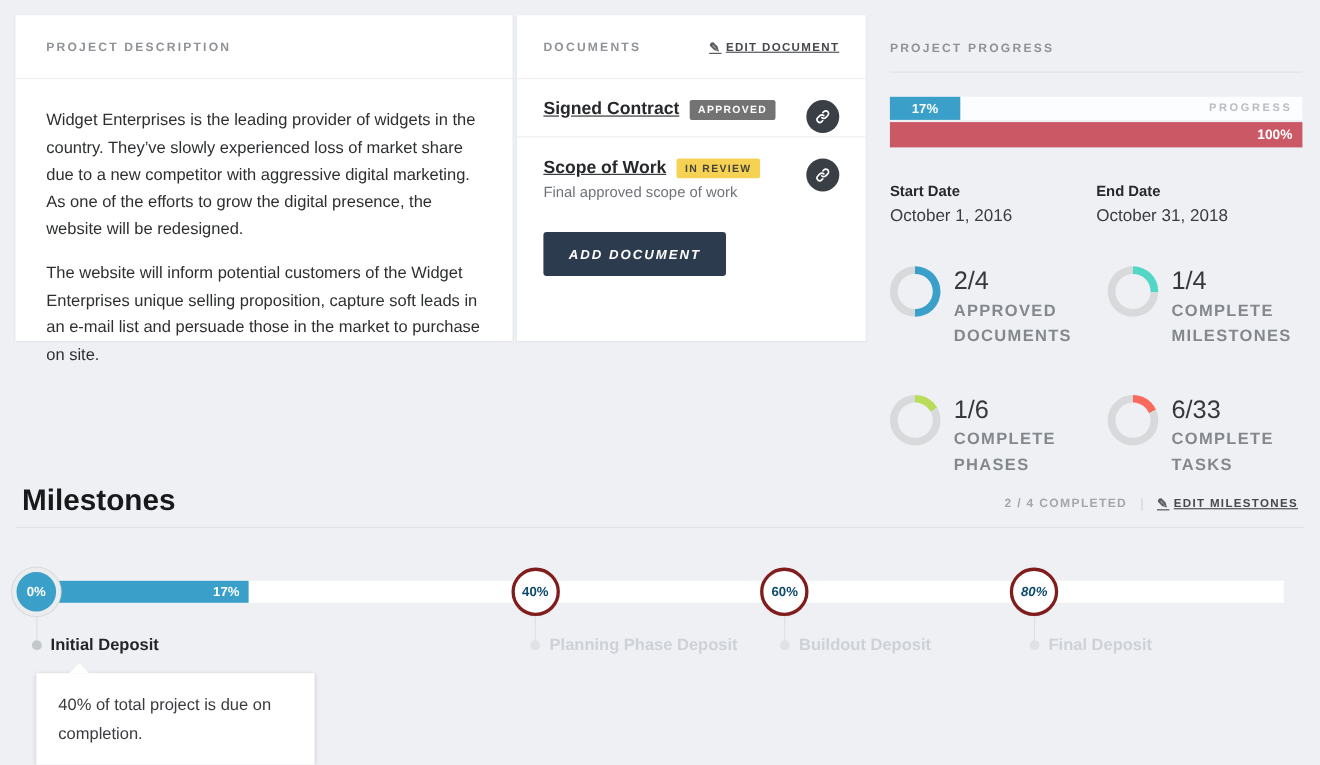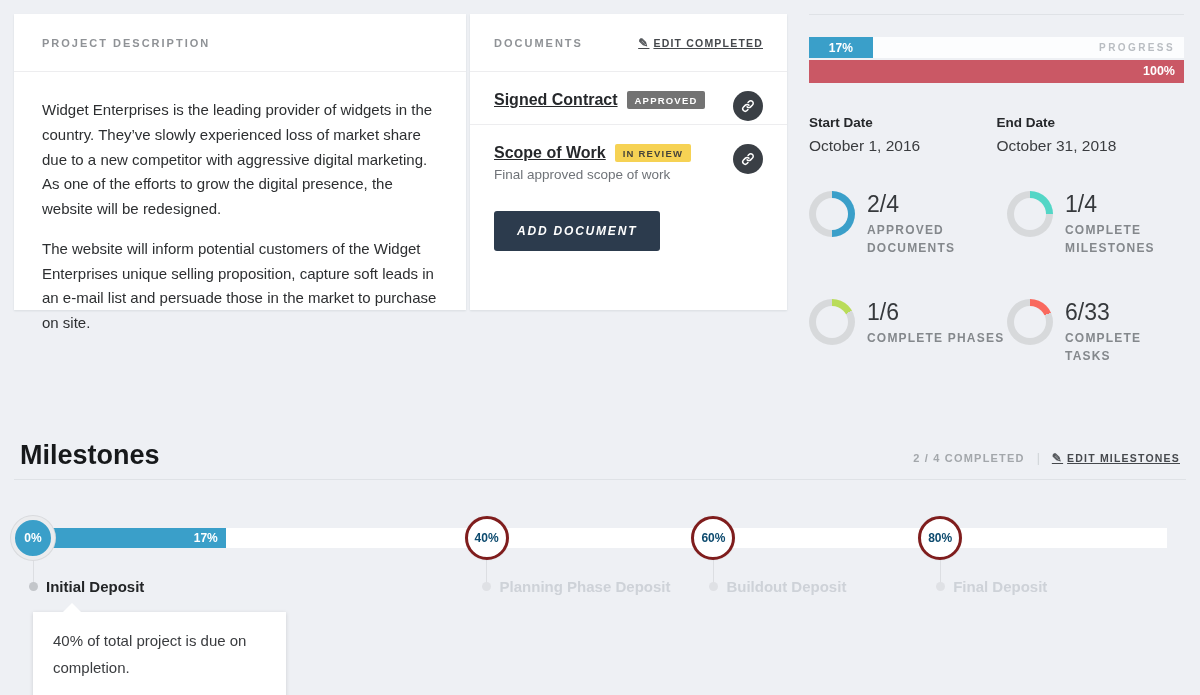--- a/index.html
+++ b/index.html
@@ -51,21 +51,21 @@
   .total-bar span { font-size:12.5px; font-weight:bold; color:#fff; line-height:23px; padding-right:9px; }
   .dates { display:flex; margin-top:32px; }
   .date { width:201px; }
   .date-label { font-size:13.5px; font-weight:bold; color:#26282b; }
   .date-value { font-size:15.5px; color:#3a3c3f; margin-top:7px; }
   .stats-grid { margin-top:36px; display:grid; grid-template-columns:198px 1fr; row-gap:42px; }
   .stat { display:flex; gap:12px; }
   .donut { width:46px; height:46px; border-radius:50%; position:relative; flex:none; }
   .donut-hole { position:absolute; left:7px; top:7px; right:7px; bottom:7px; border-radius:50%; background:#eef0f4; }
   .stat-value { font-size:23px; color:#36393c; }
-  .stat-label { font-size:12px; font-weight:bold; letter-spacing:1.2px; color:#84888c;
+  .stat-label { font-size:15px; font-weight:bold; letter-spacing:1.2px; color:#84888c;
                 line-height:1.5; margin-top:3px; max-width:148px; }
 
   
   .milestones { position:absolute; left:0; top:440px; width:1200px; height:255px; }
   .ms-header { display:flex; justify-content:space-between; align-items:flex-end; padding:0 20px; }
   .ms-header h1 { font-size:27px; font-weight:bold; color:#17191b; }
   .ms-header-right { display:flex; align-items:center; gap:12px; padding-bottom:6px; }
   .ms-completed { font-size:11px; font-weight:bold; letter-spacing:1.2px; color:#a3a7ab; }
   .ms-sep { color:#cfd2d6; font-size:12px; }
   .ms-rule { margin:8px 14px 0; }
@@ -103,21 +103,21 @@
       <p>Widget Enterprises is the leading provider of widgets in the country. They’ve slowly experienced loss of market share due to a new competitor with aggressive digital marketing. As one of the efforts to grow the digital presence, the website will be redesigned.</p>
       <p>The website will inform potential customers of the Widget Enterprises unique selling proposition, capture soft leads in an e-mail list and persuade those in the market to purchase on site.</p>
     </div>
   </section>
 
   <section class="card docs-card">
     <div class="card-header">
       <h2>DOCUMENTS</h2>
       <a class="edit-link">
         <span class="pencil">✎</span>
-        <span>EDIT COMPLETED</span>
+        <span>EDIT DOCUMENT</span>
       </a>
     </div>
 
     <div class="doc-row">
       <div class="doc-title-line">
         <a class="doc-name">Signed Contract</a>
         <span class="badge" style="background: #737373; color: rgb(255, 255, 255);">APPROVED</span>
       </div>
       <button class="link-btn">
         <svg viewBox="0 0 24 24">
@@ -138,20 +138,21 @@
           <path d="M10.5 13.5a4.2 4.2 0 0 0 6 0l3.2-3.2a4.24 4.24 0 1 0-6-6l-1.6 1.6"></path>
           <path d="M13.5 10.5a4.2 4.2 0 0 0-6 0l-3.2 3.2a4.24 4.24 0 1 0 6 6l1.6-1.6"></path>
         </svg>
       </button>
     </div>
 
     <button class="add-doc">ADD DOCUMENT</button>
   </section>
 
   <section class="progress-panel">
+    <h2 class="panel-title">PROJECT PROGRESS</h2>
     <div class="rule"></div>
 
     <div class="track">
       <div class="track-fill" style="width: 17%; background: rgb(58, 159, 201);">
         <span>17%</span>
       </div>
       <span class="track-label">PROGRESS</span>
     </div>
     <div class="total-bar" style="background: rgb(202, 88, 101);">
       <span>100%</span>
@@ -236,21 +237,21 @@
 
       <div class="ms-node active" style="background: rgb(58, 159, 201); left: calc(0% - 22px);">
         <span>0%</span>
       </div>
       <div class="ms-node" style="left: calc(40% - 22px);">
         <span>40%</span>
       </div>
       <div class="ms-node" style="left: calc(60% - 22px);">
         <span>60%</span>
       </div>
-      <div class="ms-node" style="left: calc(80% - 22px);">
+      <div class="ms-node" style="left: calc(80% - 22px); font-style: italic;">
         <span>80%</span>
       </div>
 
       <div class="ms-dot" style="left: calc(0% - 4.5px);"></div>
       <div class="ms-dot dim" style="left: calc(40% - 4.5px);"></div>
       <div class="ms-dot dim" style="left: calc(60% - 4.5px);"></div>
       <div class="ms-dot dim" style="left: calc(80% - 4.5px);"></div>
 
       <div class="ms-label active" style="left: calc(0% + 13px);">Initial Deposit</div>
       <div class="ms-label dim" style="left: calc(40% + 13px);">Planning Phase Deposit</div>

